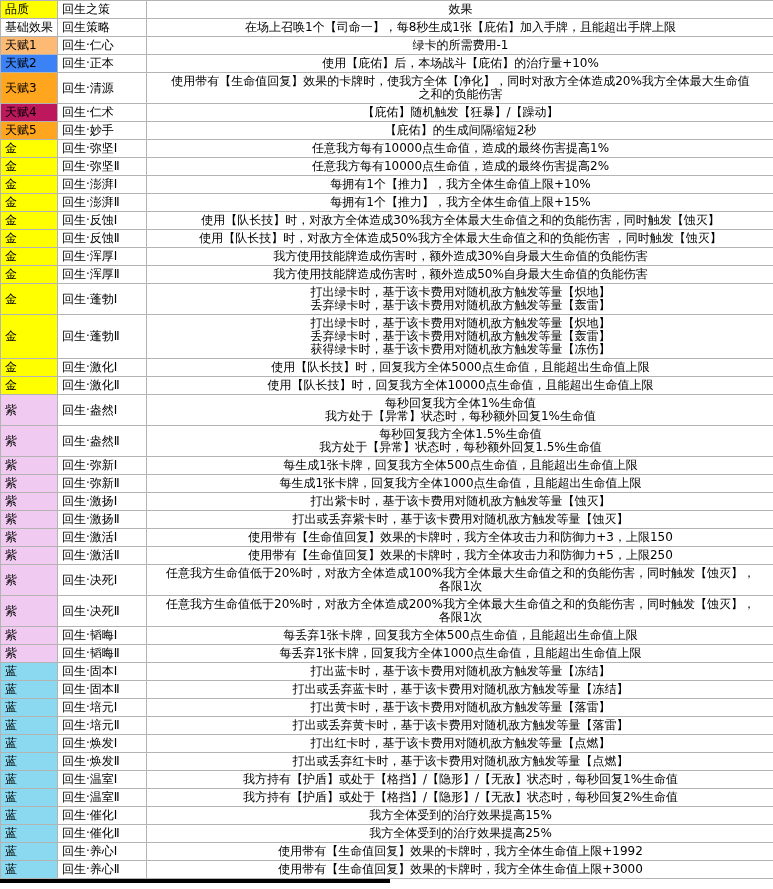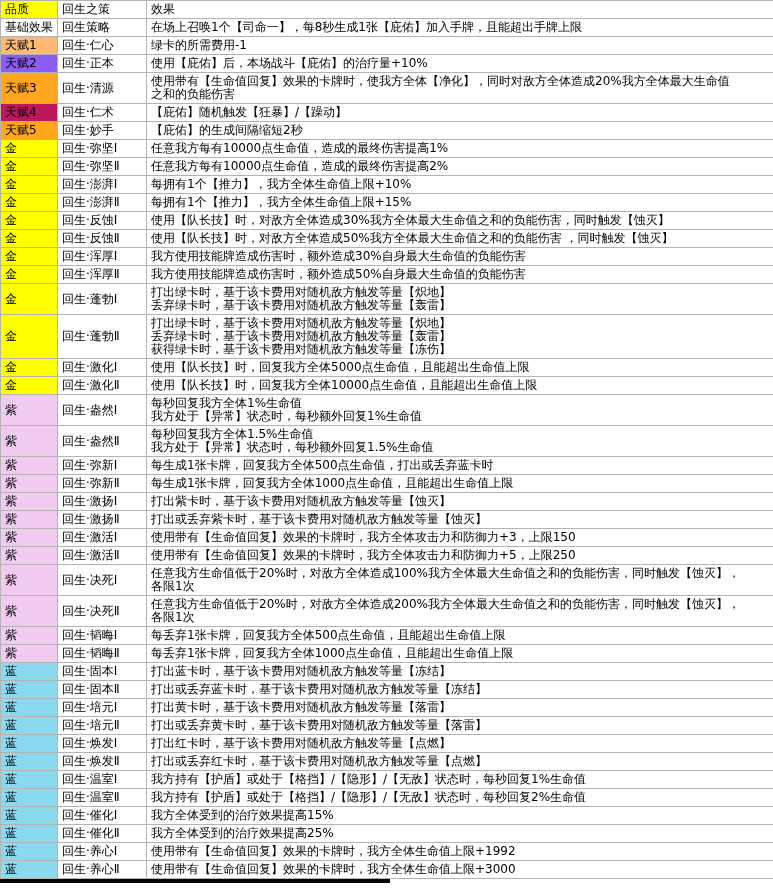--- a/index.html
+++ b/index.html
@@ -24,21 +24,21 @@
   table.grid td {
     border: 1px solid #b3b3b3;
     font-size: 12px;
     line-height: 13px;
     padding: 2px 3px 2px 4px;
     vertical-align: middle;
     overflow: hidden;
   }
   td.quality { white-space: nowrap; }
   td.name    { white-space: nowrap; }
-  td.effect  { white-space: pre-line; }
+  td.effect  { white-space: pre-line; text-align: center; }
   .bottom-bar {
     width: 390px;
     height: 4px;
     background: #000000;
   }
 </style>
 </head>
 <body>
 
 <div class="sheet">
@@ -58,21 +58,21 @@
           <td class="quality" style="background: rgb(255, 255, 255);">基础效果</td>
           <td class="name">回生策略</td>
           <td class="effect">在场上召唤1个【司命一】，每8秒生成1张【庇佑】加入手牌，且能超出手牌上限</td>
         </tr>
         <tr>
           <td class="quality" style="background: #fdba74;">天赋1</td>
           <td class="name">回生·仁心</td>
           <td class="effect">绿卡的所需费用-1</td>
         </tr>
         <tr>
-          <td class="quality" style="background: #8b5cf6;">天赋2</td>
+          <td class="quality" style="background: #3b82f6;">天赋2</td>
           <td class="name">回生·正本</td>
           <td class="effect">使用【庇佑】后，本场战斗【庇佑】的治疗量+10%</td>
         </tr>
         <tr>
           <td class="quality" style="background: rgb(255, 165, 30); margin-top: 40px;">天赋3</td>
           <td class="name">回生·清源</td>
           <td class="effect">使用带有【生命值回复】效果的卡牌时，使我方全体【净化】，同时对敌方全体造成20%我方全体最大生命值
 之和的负能伤害</td>
         </tr>
         <tr>
@@ -156,21 +156,21 @@
         </tr>
         <tr>
           <td class="quality" style="background: rgb(240, 202, 241);">紫</td>
           <td class="name">回生·盎然Ⅱ</td>
           <td class="effect">每秒回复我方全体1.5%生命值
 我方处于【异常】状态时，每秒额外回复1.5%生命值</td>
         </tr>
         <tr>
           <td class="quality" style="background: rgb(240, 202, 241);">紫</td>
           <td class="name">回生·弥新Ⅰ</td>
-          <td class="effect">每生成1张卡牌，回复我方全体500点生命值，打出或丢弃蓝卡时</td>
+          <td class="effect">每生成1张卡牌，回复我方全体500点生命值，且能超出生命值上限</td>
         </tr>
         <tr>
           <td class="quality" style="background: rgb(240, 202, 241);">紫</td>
           <td class="name">回生·弥新Ⅱ</td>
           <td class="effect">每生成1张卡牌，回复我方全体1000点生命值，且能超出生命值上限</td>
         </tr>
         <tr>
           <td class="quality" style="background: rgb(240, 202, 241);">紫</td>
           <td class="name">回生·激扬Ⅰ</td>
           <td class="effect">打出紫卡时，基于该卡费用对随机敌方触发等量【蚀灭】</td>

